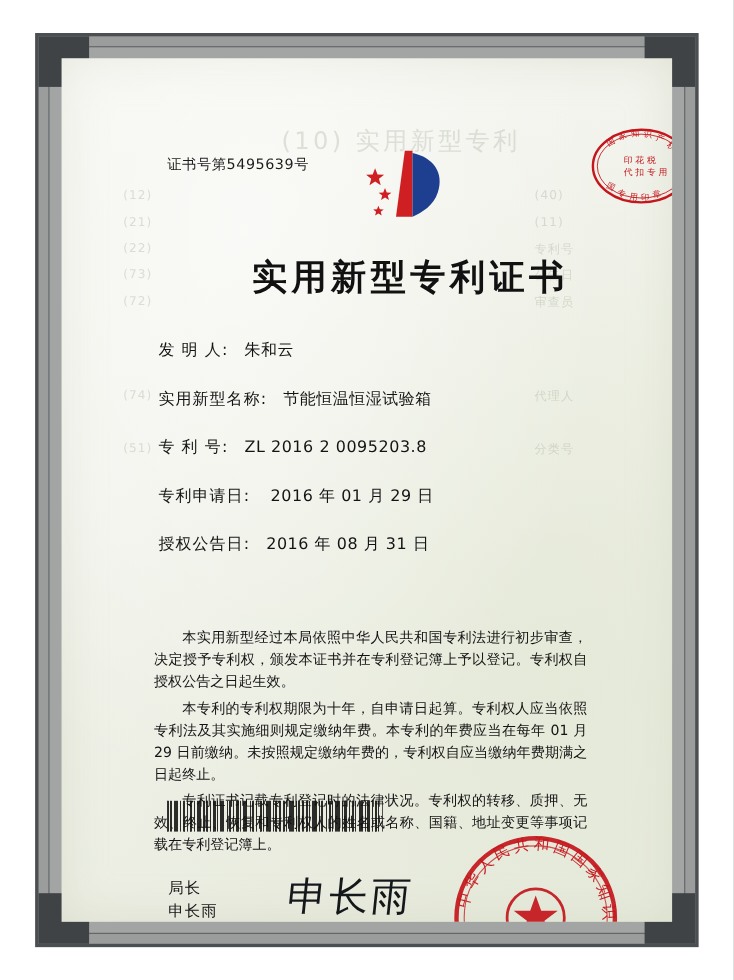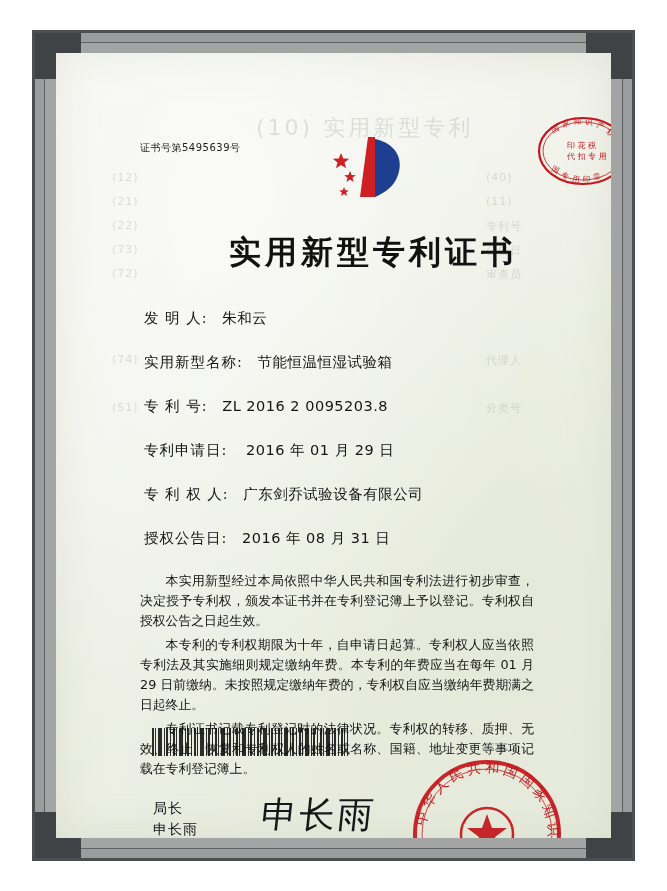--- a/index.html
+++ b/index.html
@@ -99,22 +99,22 @@
   
   .oval-seal {
     position: absolute;
     left: 481px; top: 62px;
     width: 92px; height: 72px;
   }
 
   
   .cert-no {
     position: absolute;
-    left: 84px; top: 88px;
-    font-size: 10px;
+    left: 96px; top: 88px;
+    font-size: 13px;
     color: #1c1c1c;
     letter-spacing: 0.5px;
     font-family: "DejaVu Sans", sans-serif;
   }
 
   
   .doc-title {
     position: absolute;
     left: 0; top: 178px;
     width: 634px;
@@ -302,24 +302,20 @@
       </div>
       <div class="field-row">
         <span class="field-label">专 利 号:</span>
         <span class="field-value" style="margin-left:10px">ZL 2016 2 0095203.8</span>
       </div>
       <div class="field-row">
         <span class="field-label">专利申请日:</span>
         <span class="field-value" style="margin-left:14px">2016 年 01 月 29 日</span>
       </div>
       <div class="field-row">
-        <span class="field-label">专 利 权 人:</span>
-        <span class="field-value" style="margin-left:10px">广东剑乔试验设备有限公司</span>
-      </div>
-      <div class="field-row">
         <span class="field-label">授权公告日:</span>
         <span class="field-value" style="margin-left:10px">2016 年 08 月 31 日</span>
       </div>
     </div>
 
     <div class="body-text">
       <p>本实用新型经过本局依照中华人民共和国专利法进行初步审查，决定授予专利权，颁发本证书并在专利登记簿上予以登记。专利权自授权公告之日起生效。</p>
       <p>本专利的专利权期限为十年，自申请日起算。专利权人应当依照专利法及其实施细则规定缴纳年费。本专利的年费应当在每年 01 月 29 日前缴纳。未按照规定缴纳年费的，专利权自应当缴纳年费期满之日起终止。</p>
       <p>专利证书记载专利登记时的法律状况。专利权的转移、质押、无效、终止、恢复和专利权人的姓名或名称、国籍、地址变更等事项记载在专利登记簿上。</p>
     </div>

